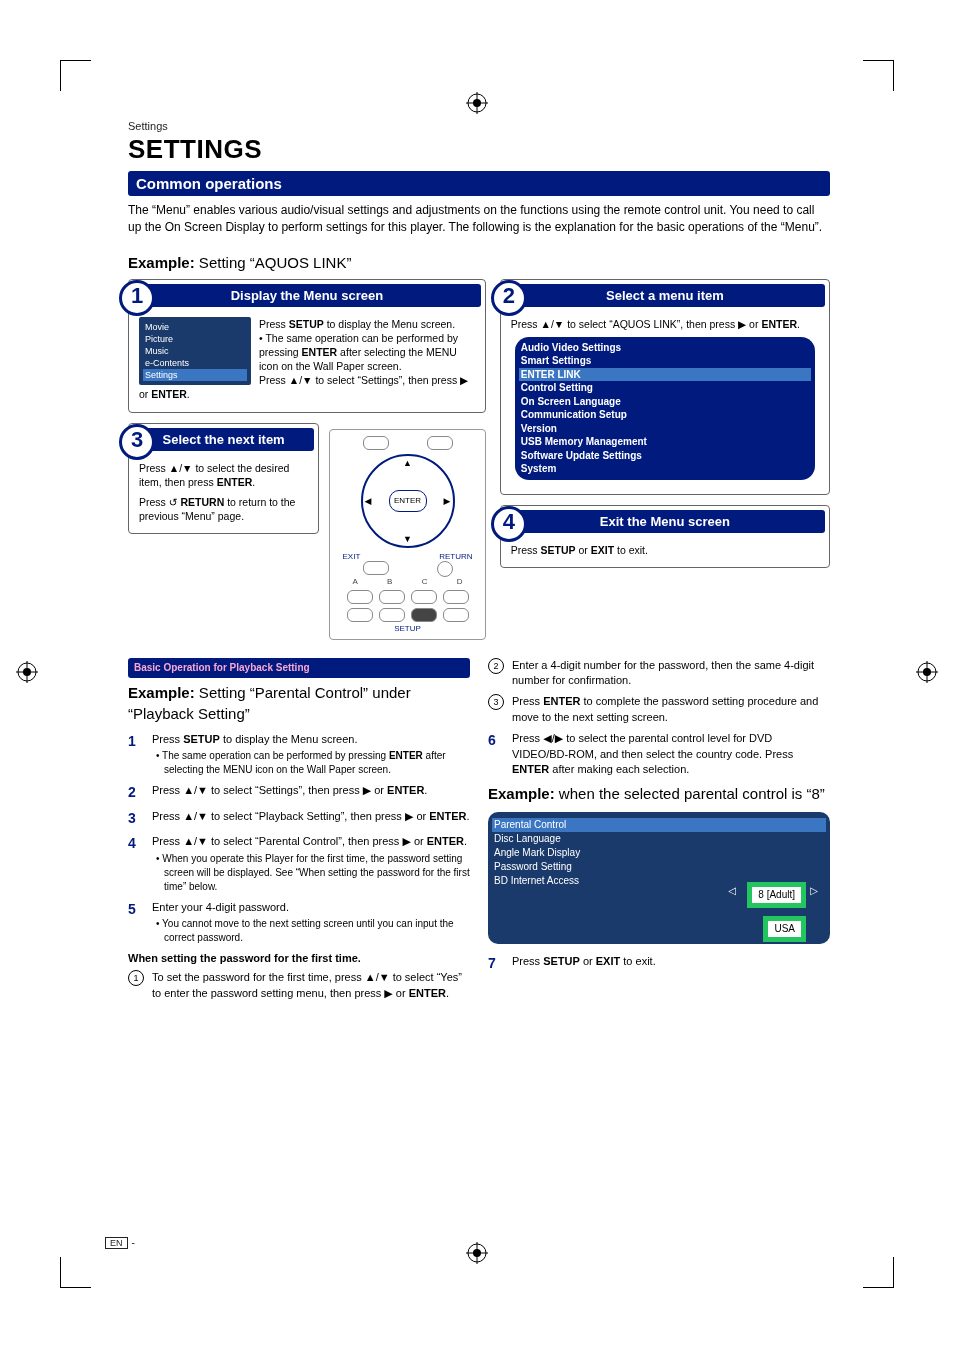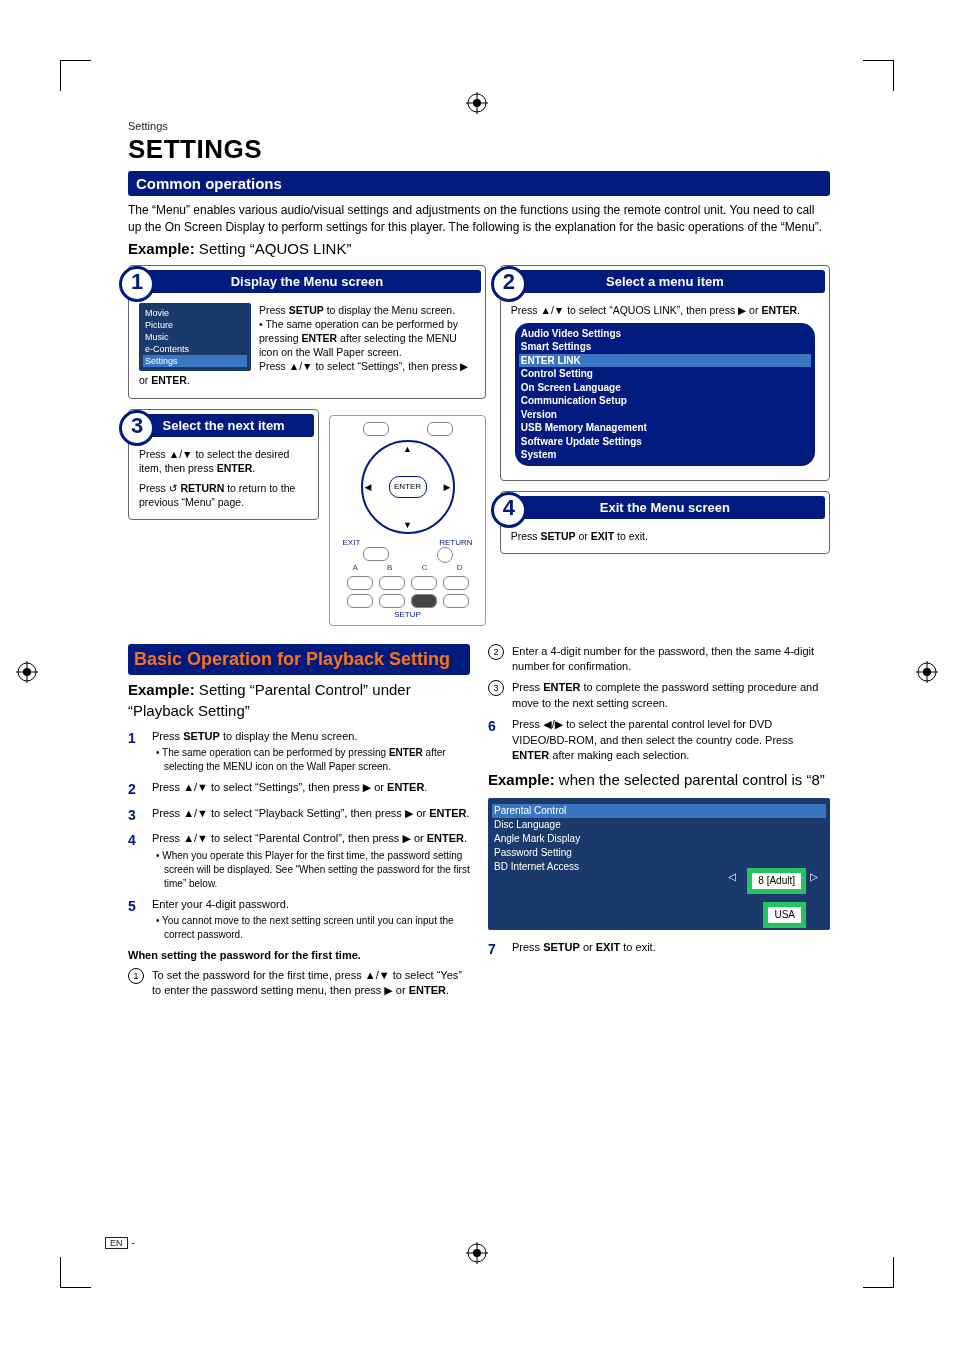--- a/index.html
+++ b/index.html
@@ -54,21 +54,21 @@
     color: #fff;
     font-weight: bold;
     font-size: 15px;
     padding: 4px 8px;
     border-radius: 3px;
     margin-bottom: 6px;
   }
   .intro {
     font-size: 12px;
     line-height: 1.4;
-    margin-bottom: 4px;
+    margin-bottom: 18px;
   }
   .example-line {
     font-size: 15px;
     margin: 4px 0 8px 0;
   }
   .example-line b { font-weight: bold; }
 
   .two-col {
     display: flex;
     gap: 14px;
@@ -164,37 +164,37 @@
   }
   .settings-menu .hl { background: #3a76c2; padding: 0 2px; margin: 0 -2px; }
 
   .columns-lower {
     display: flex;
     gap: 18px;
     margin-top: 18px;
   }
   .lower-left, .lower-right { flex: 1 1 50%; font-size: 11px; line-height: 1.4; }
   .blue-title {
-    background: #001a7d; color:#f97316; font-weight:bold; font-size:18px;
+    background: #001a7d; color:#f9a8d4; font-weight:bold; font-size:10px;
     padding: 3px 6px; border-radius: 3px; margin-bottom: 4px;
   }
   ol.steps { list-style:none; padding:0; margin:0; }
   ol.steps > li { display:flex; gap:8px; margin-bottom:6px; }
   ol.steps .num { color:#001a7d; font-weight:bold; font-size:14px; flex:0 0 16px; }
   ol.steps .txt { flex:1; font-size:11px; }
   ol.steps .txt .sub { font-size:10px; margin-top:2px; padding-left:12px; text-indent:-8px; }
   .circled { display:inline-block; width:14px; height:14px; border:1px solid #000; border-radius:50%; text-align:center; font-size:9px; line-height:14px; }
 
   .pb-panel {
     background: #1a3a6b;
     color:#fff;
     font-size:10px;
     padding:6px;
     margin-top:6px;
-    border-radius:2px;
+    border-radius:10px;
     position: relative;
   }
   .pb-panel .hl { background:#3a76c2; padding:0 2px; margin:0 -2px;}
   .pb-panel .val-box, .pb-panel .val-box2 {
     background:#fff; color:#000; border:5px solid #22c55e;
     font-size:10px; padding:1px 6px; position:absolute; right:24px;
   }
   .pb-panel .val-box { top: 70px; }
   .pb-panel .val-box2 { top: 104px; }
   .pb-panel .tri-l, .pb-panel .tri-r { position:absolute; font-size:10px;}

